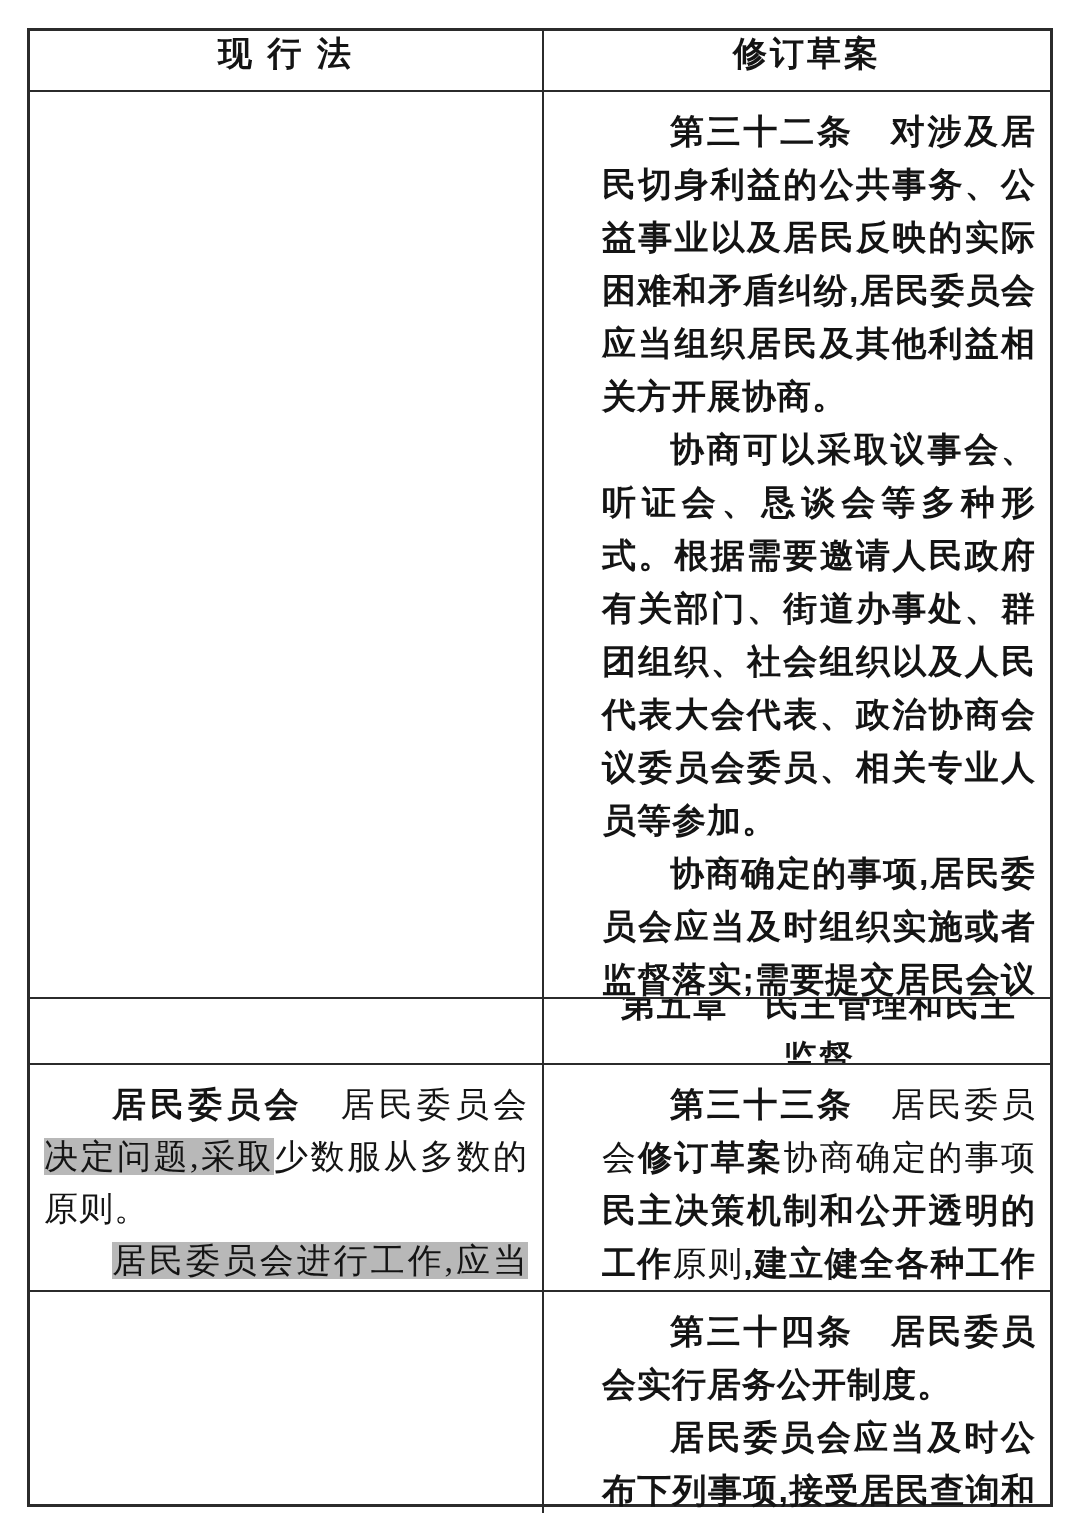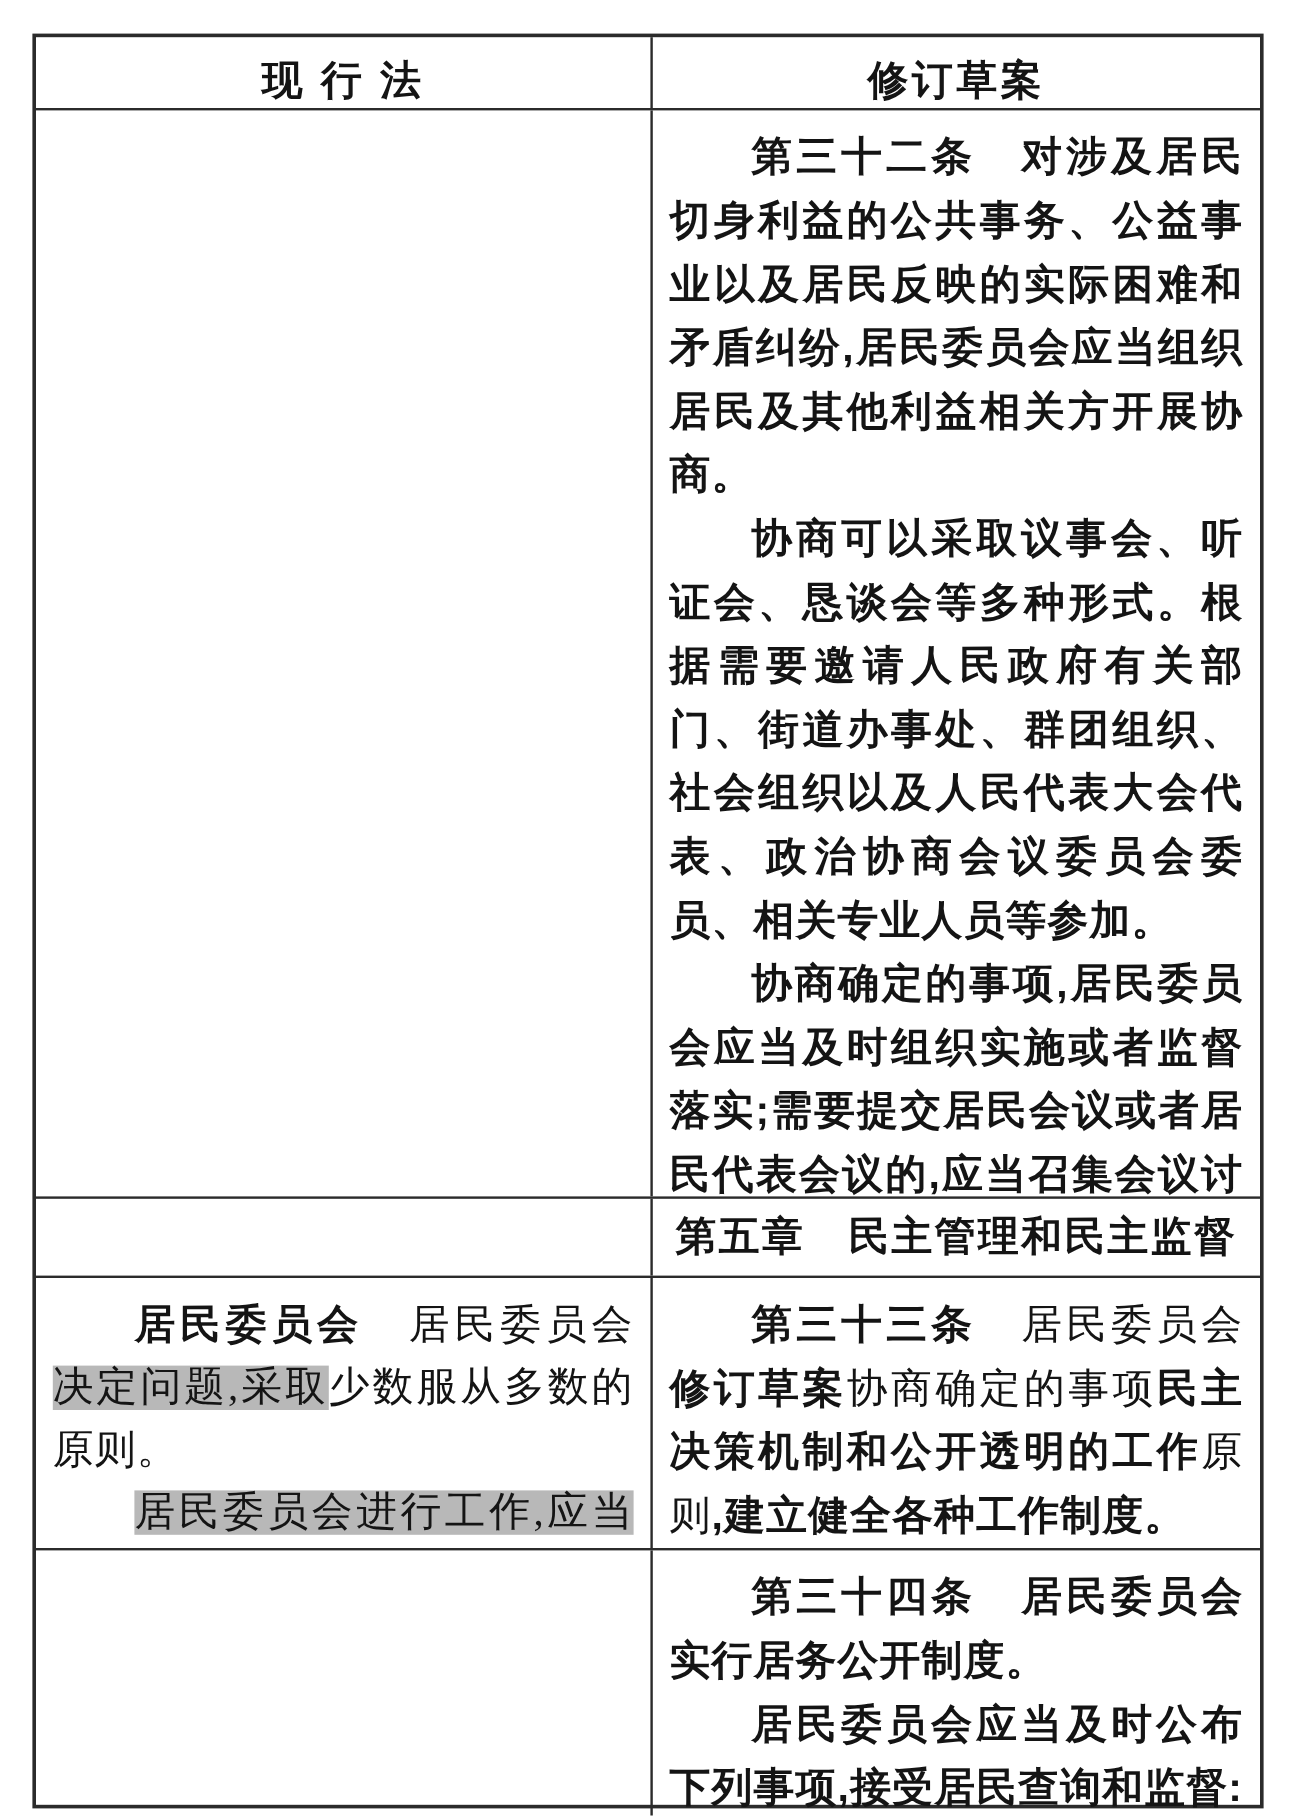--- a/index.html
+++ b/index.html
@@ -27,55 +27,56 @@
     background: #ffffff;
   }
   .hdr {
     height: 59px;
     display: flex;
     box-sizing: border-box;
     flex: none;
   }
   .hdr .cell {
     display: flex;
-    align-items: flex-end;
+    align-items: flex-start;
     justify-content: center;
     padding: 0;
     font-family: "Liberation Sans", sans-serif;
     font-weight: 700;
     font-size: 34px;
     letter-spacing: 3px;
   }
   .rows-host {
     flex: 1;
     display: flex;
     flex-direction: column;
     min-height: 0;
   }
   .row {
     display: flex;
     box-sizing: border-box;
     border-top: 2px solid var(--border, #2b2b2b);
     flex: none;
+    gap: 24px;
   }
   .row-0 { height: 907px; }
   .row-1 { height: 66px; }
   .row-2 { height: 227px; }
   .row-3 { flex: 1; }
   .cell {
     box-sizing: border-box;
     padding: 13px 14px 0 14px;
     overflow: hidden;
   }
   .cell.left {
     width: 514px;
     flex: none;
     border-right: 2px solid var(--border, #2b2b2b);
   }
-  .cell.right { flex: 1; }
+  .cell.right { flex: 1; margin-left: 20px; }
   .para {
     margin: 0;
     font-size: 34px;
     line-height: 52px;
     text-indent: 2em;
     text-align: justify;
     text-justify: inter-character;
     letter-spacing: 1px;
     word-break: break-all;
   }

